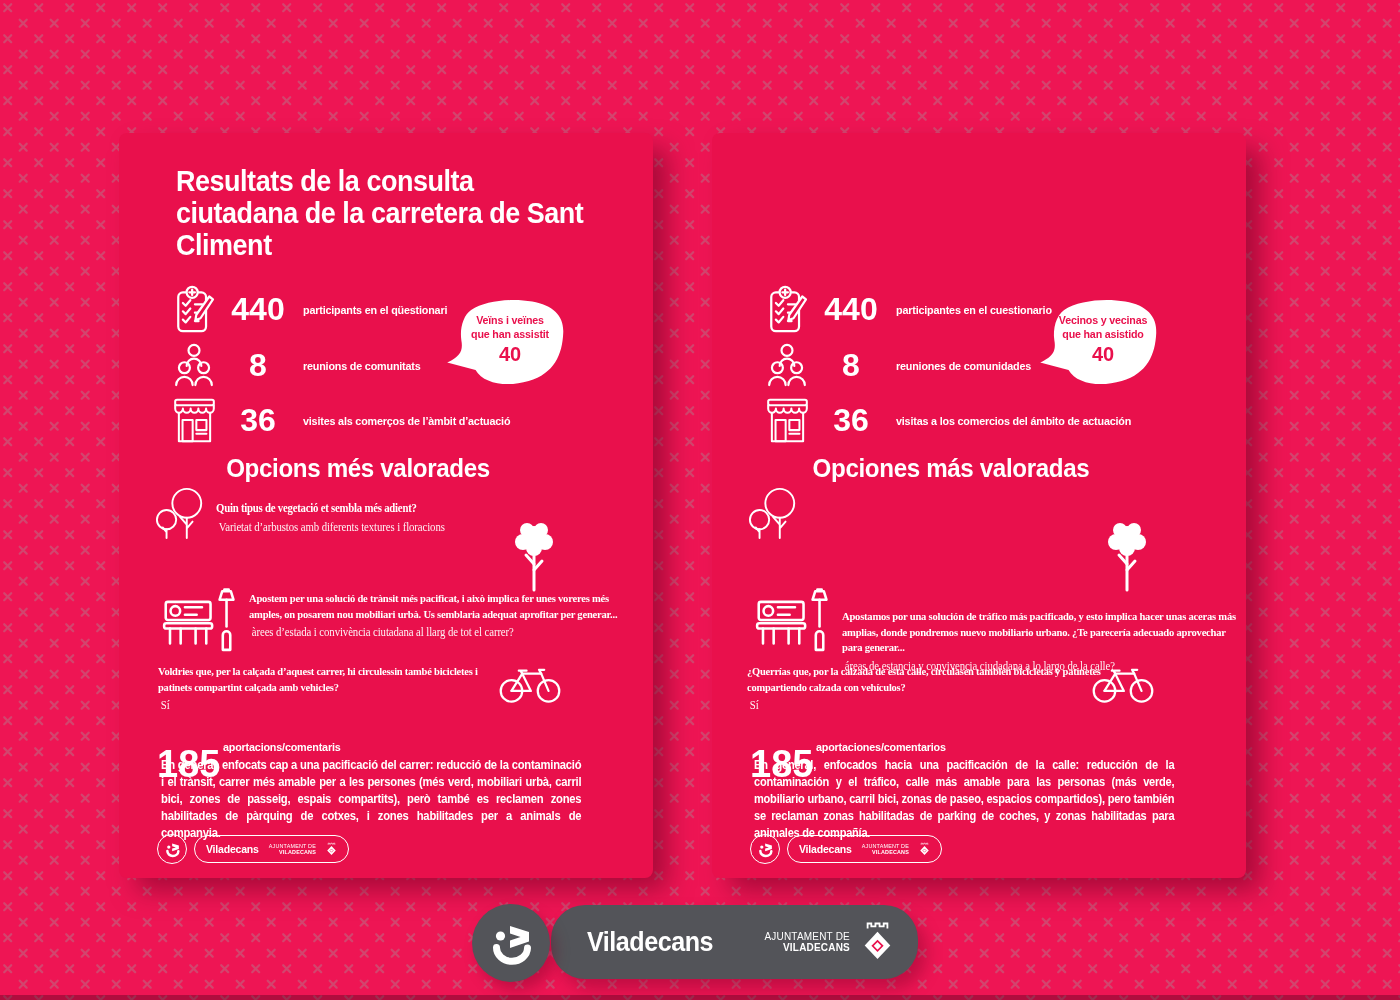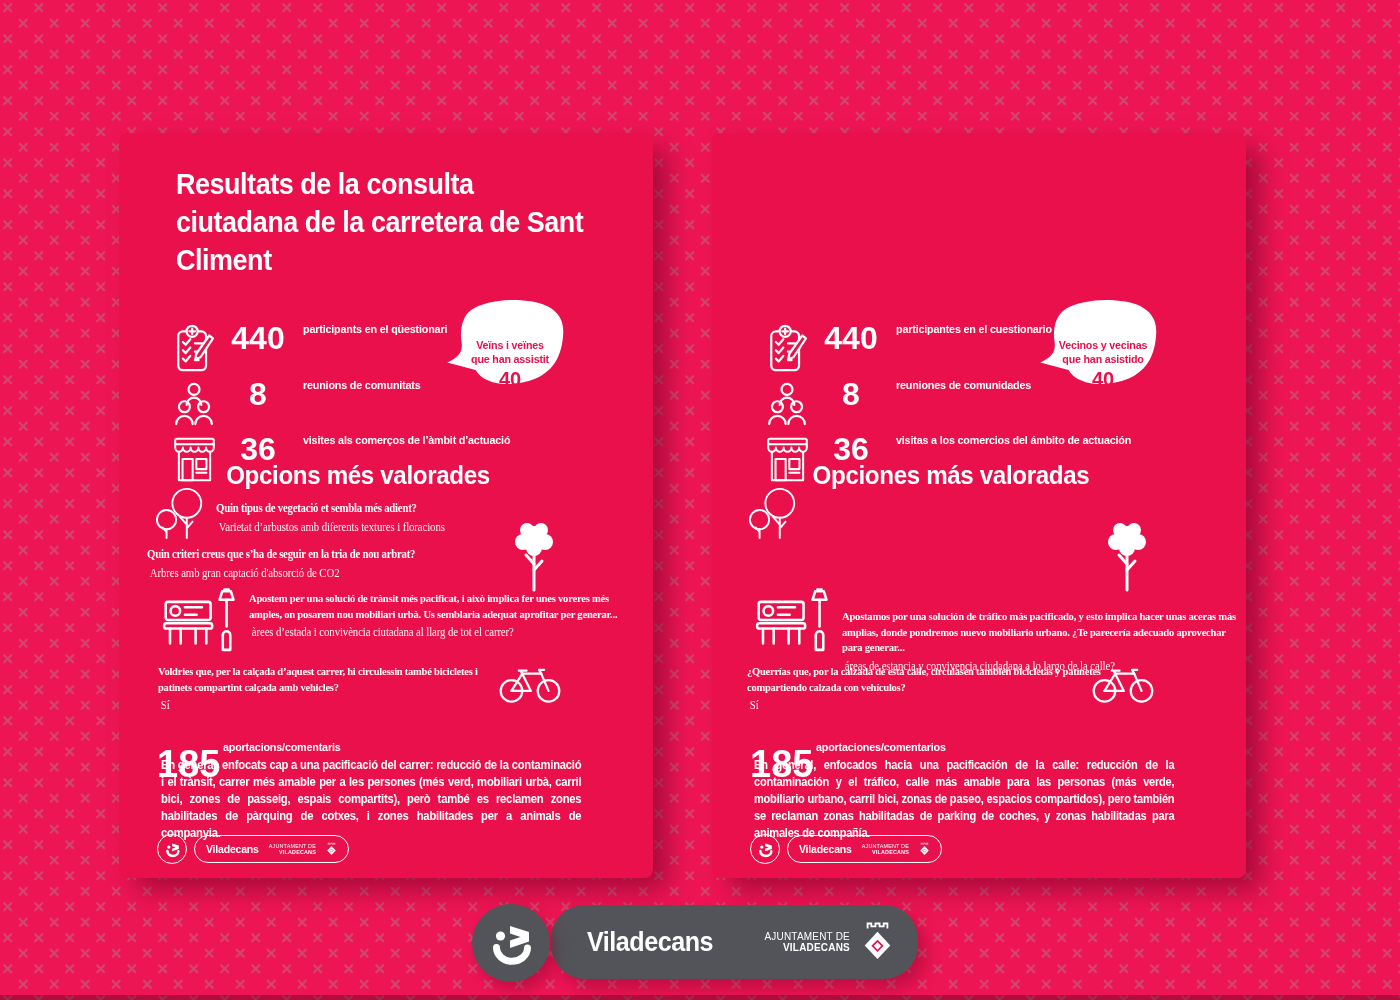--- a/index.html
+++ b/index.html
@@ -13,41 +13,41 @@
   .bottom-strip{position:absolute;left:0;bottom:0;width:1400px;height:5px;background:rgba(60,0,22,.35);z-index:3;}
 
   
   .card{
     position:absolute;top:133px;width:534px;height:745px;
     background:#e9104c;border-radius:8px;z-index:1;color:#fff;
     box-shadow:16px 14px 26px -2px rgba(110,0,34,.55);
   }
   .card-title{
     position:absolute;left:57px;top:32px;width:450px;margin:0;
-    font-size:29px;font-weight:800;line-height:38px;letter-spacing:-.5px;
+    font-size:29px;font-weight:800;line-height:32px;letter-spacing:-.5px;
   }
   .cond{transform:scaleX(.93);transform-origin:0 0;display:block;}
   .cond-c{transform:scaleX(.93);transform-origin:50% 0;display:block;}
   .cond-i{transform:scaleX(.93);transform-origin:0 50%;display:inline-block;}
 
-  .stat{position:absolute;left:0;right:0;height:52px;display:flex;margin-top:39px;}
+  .stat{position:absolute;left:0;right:0;height:52px;display:flex;align-items:center;}
   .stat .icon-cell{margin-left:46px;width:58px;height:52px;display:flex;align-items:center;justify-content:center;flex:0 0 58px;}
   .stat .num{width:70px;flex:0 0 70px;text-align:center;font-size:32px;font-weight:800;line-height:1;}
   .stat .slabel{margin-left:10px;font-size:11.6px;font-weight:700;letter-spacing:-.2px;white-space:nowrap;}
 
   .bubble{position:absolute;left:322px;top:164px;width:124px;height:96px;}
   .bubble svg{position:absolute;left:0;top:0;width:100%;height:100%;}
   .bubble .btxt{
     position:absolute;left:16px;top:17px;right:2px;text-align:center;
-    color:#e9104c;font-weight:800;font-size:11.5px;line-height:13.5px;letter-spacing:-.2px;margin-top:25px;
+    color:#e9104c;font-weight:800;font-size:11.5px;line-height:13.5px;letter-spacing:-.2px;
   }
   .bubble .bval{font-size:20px;line-height:22px;margin-top:2px;}
 
   .section-title{
-    position:absolute;left:0;right:56px;top:316px;margin:11px;text-align:center;
+    position:absolute;left:0;right:56px;top:316px;margin:4px;text-align:center;
     font-size:26px;font-weight:800;letter-spacing:-.4px;
   }
 
   .qblock{position:absolute;font-family:Liberation Serif, serif;}
   .question{margin:0;font-size:11.6px;font-weight:700;line-height:15.5px;letter-spacing:-.25px;}
   .answer{margin:3px 0 0 3px;font-size:11.6px;font-weight:400;line-height:15px;letter-spacing:-.1px;color:rgba(255,255,255,.95);}
   .ico{position:absolute;}
   .ico svg{width:100%;height:100%;display:block;}
 
   .comments-num{position:absolute;left:38px;top:612px;font-size:38px;font-weight:700;line-height:1;}
@@ -256,26 +256,20 @@
       <p class="question">Quin tipus de vegetació et sembla més adient?</p>
       <p class="answer">Varietat d’arbustos amb diferents textures i floracions</p>
     </div>
   </div>
 
   <div class="ico" style="left:392px;top:386px;width:46px;height:76px">
       <svg>
         <use href="#sym-tree-filled"></use>
       </svg>
     </div>
-  <div class="qblock" style="left:28px;top:414px;width:472px">
-    <div class="cond">
-      <p class="question">Quin criteri creus que s’ha de seguir en la tria de nou arbrat?</p>
-      <p class="answer">Arbres amb gran captació d'absorció de CO2</p>
-    </div>
-  </div>
 
   <div class="ico" style="left:38px;top:455px;width:90px;height:64px">
       <svg>
         <use href="#sym-bench"></use>
       </svg>
     </div>
   <div class="qblock" style="left:130px;top:458px;width:400px">
     <div class="cond">
       <p class="question" style="font-size:11.4px">Apostem per una solució de trànsit més pacificat, i això implica fer unes voreres més amples, on posarem nou mobiliari urbà. Us semblaria adequat aprofitar per generar...</p>
       <p class="answer">àrees d’estada i convivència ciutadana al llarg de tot el carrer?</p>

